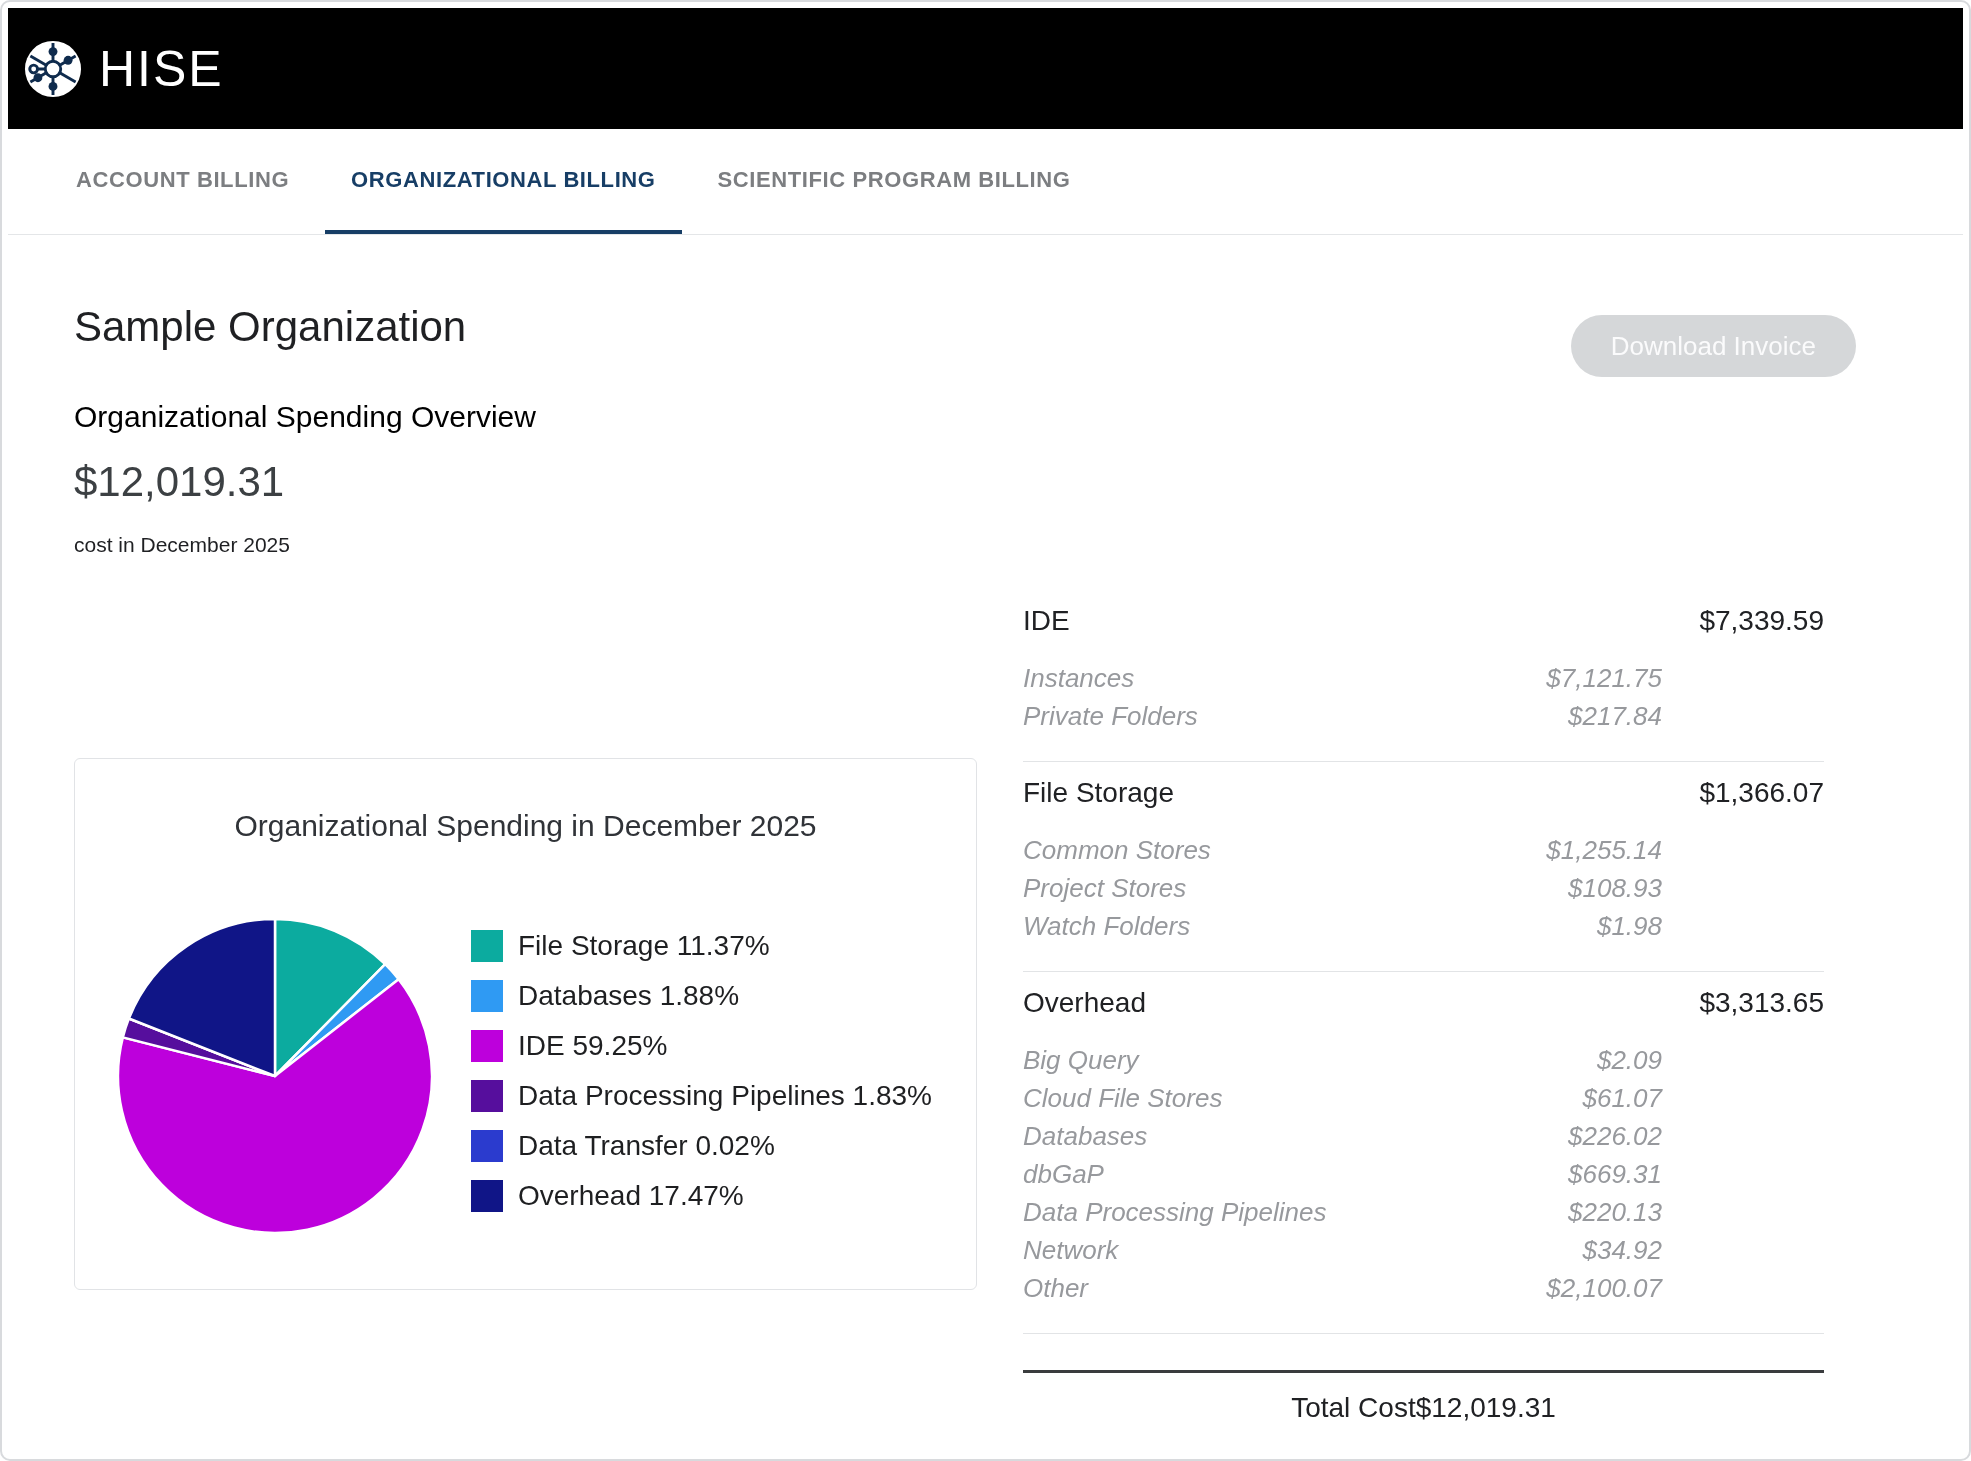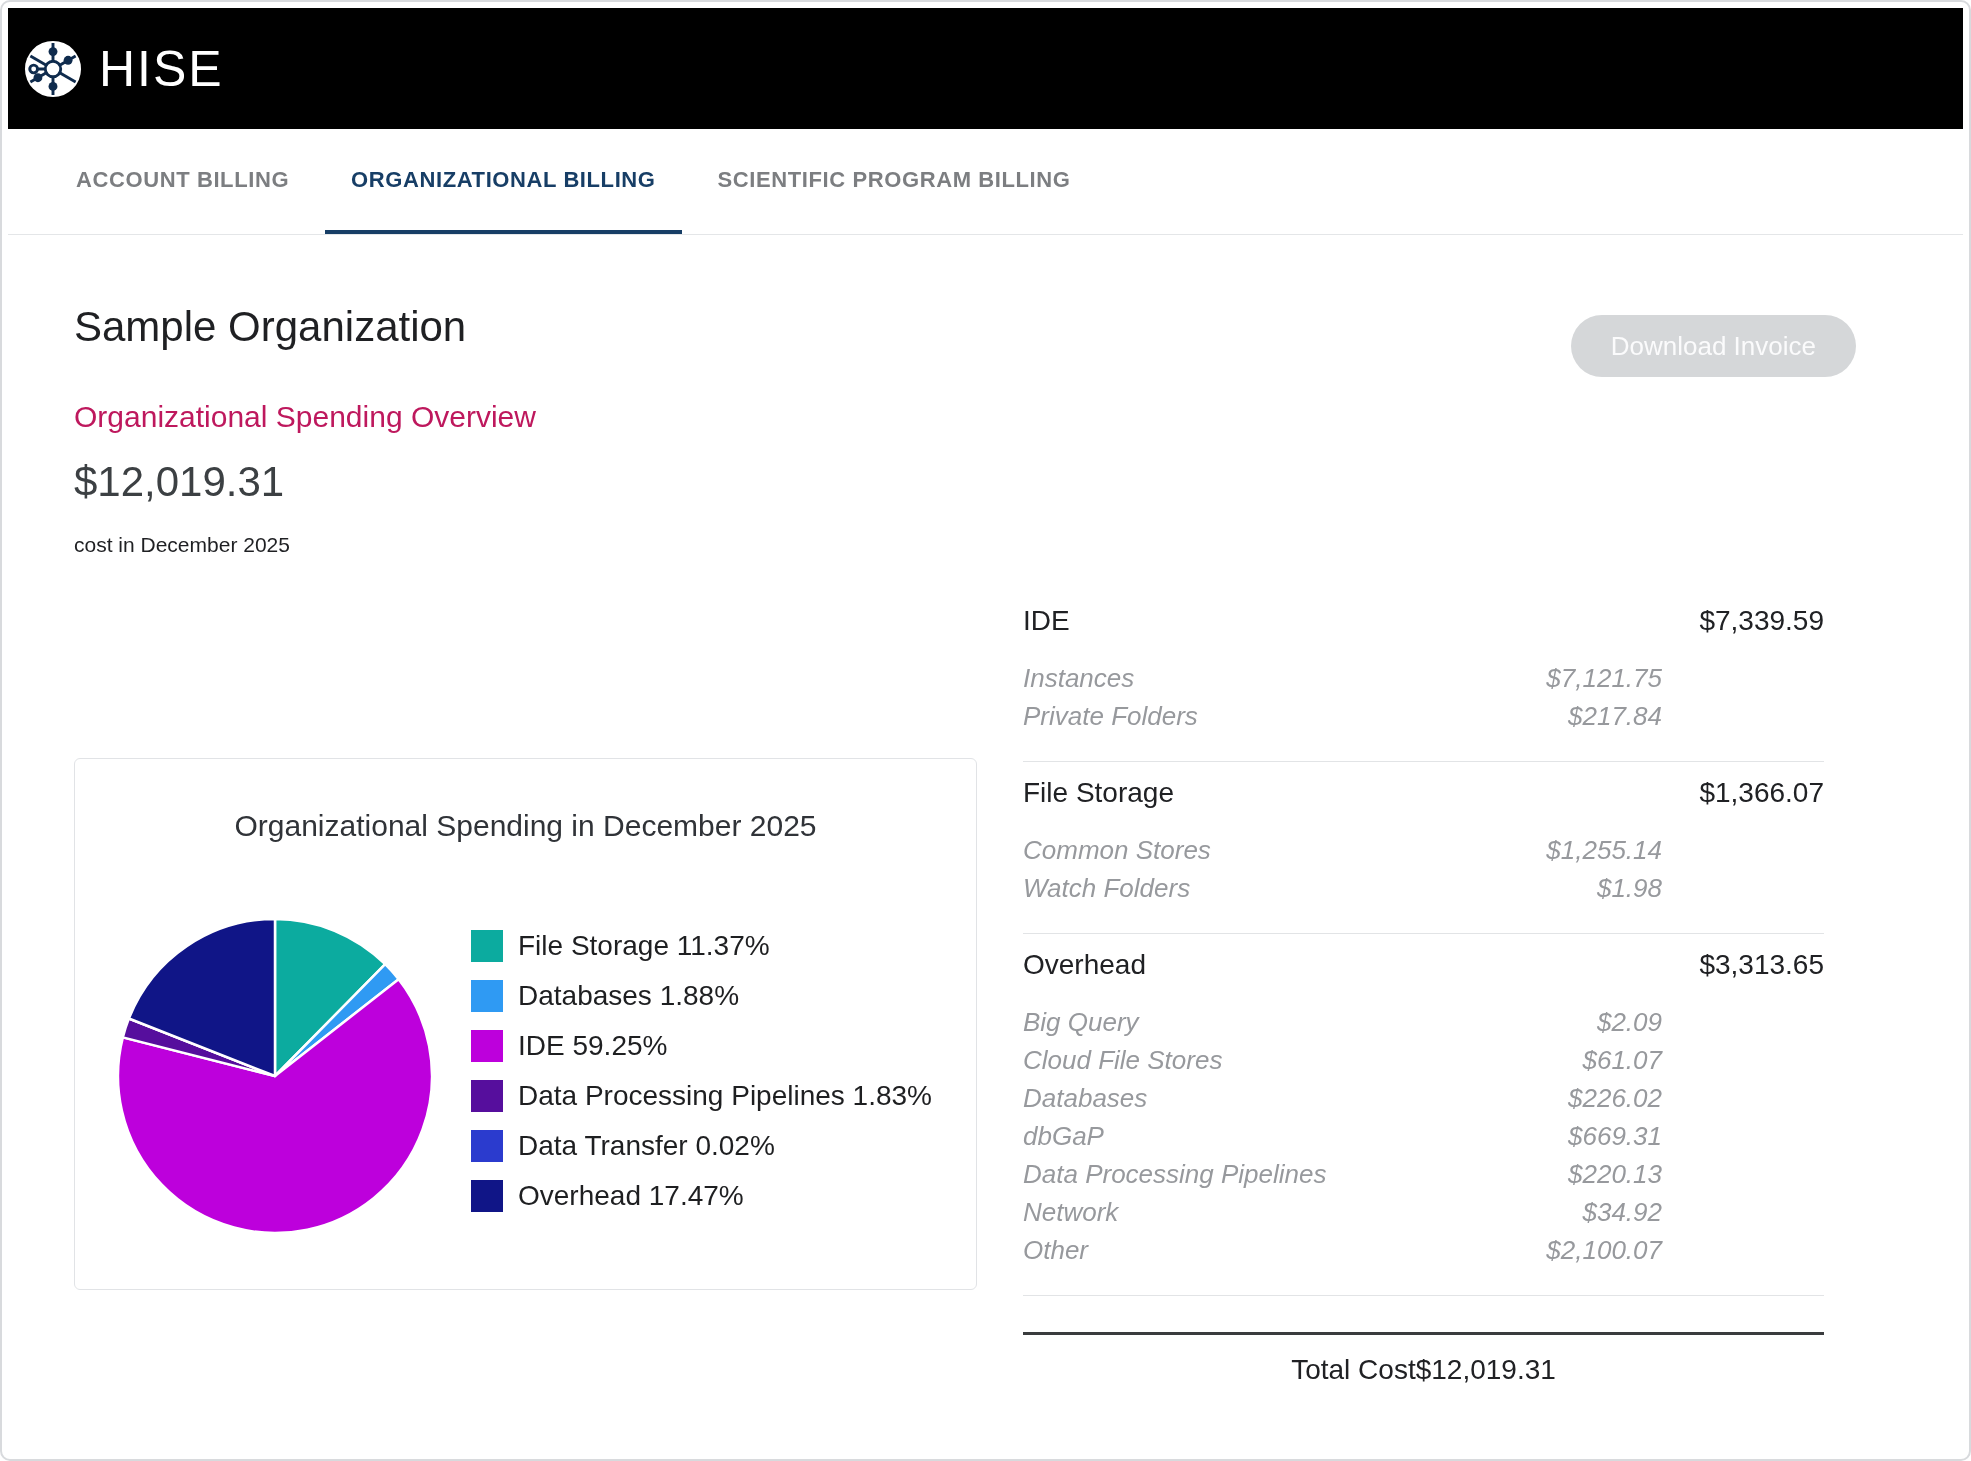--- a/index.html
+++ b/index.html
@@ -48,21 +48,21 @@
   }
   .dl-btn {
     position:absolute; top:313px; right:113px; height:62px;
     padding:0 40px; border:none; border-radius:31px;
     background:#d5d7d9; color:#fbfbfc;
     font-size:26px; font-family:inherit; cursor:default;
     display:flex; align-items:center; justify-content:center;
   }
   .overview-title {
     position:absolute; left:72px; top:398px; margin:0;
-    font-size:30px; font-weight:400; color:#be185d;
+    font-size:30px; font-weight:400; color:#000000;
   }
   .overview-amount {
     position:absolute; left:72px; top:456px; margin:0;
     font-size:42px; font-weight:400; color:#3c4043;
   }
   .overview-caption {
     position:absolute; left:72px; top:531px; margin:0;
     font-size:21px; font-weight:500; color:#1f2023;
   }
   
@@ -202,20 +202,24 @@
         <div class="bd-section">
           <div class="bd-head">
             <span>File Storage</span>
             <span>$1,366.07</span>
           </div>
           <div class="bd-row">
             <span class="lbl">Common Stores</span>
             <span class="amt">$1,255.14</span>
           </div>
           <div class="bd-row">
+            <span class="lbl">Project Stores</span>
+            <span class="amt">$108.93</span>
+          </div>
+          <div class="bd-row">
             <span class="lbl">Watch Folders</span>
             <span class="amt">$1.98</span>
           </div>
         </div>
         <div class="bd-section">
           <div class="bd-head">
             <span>Overhead</span>
             <span>$3,313.65</span>
           </div>
           <div class="bd-row">

